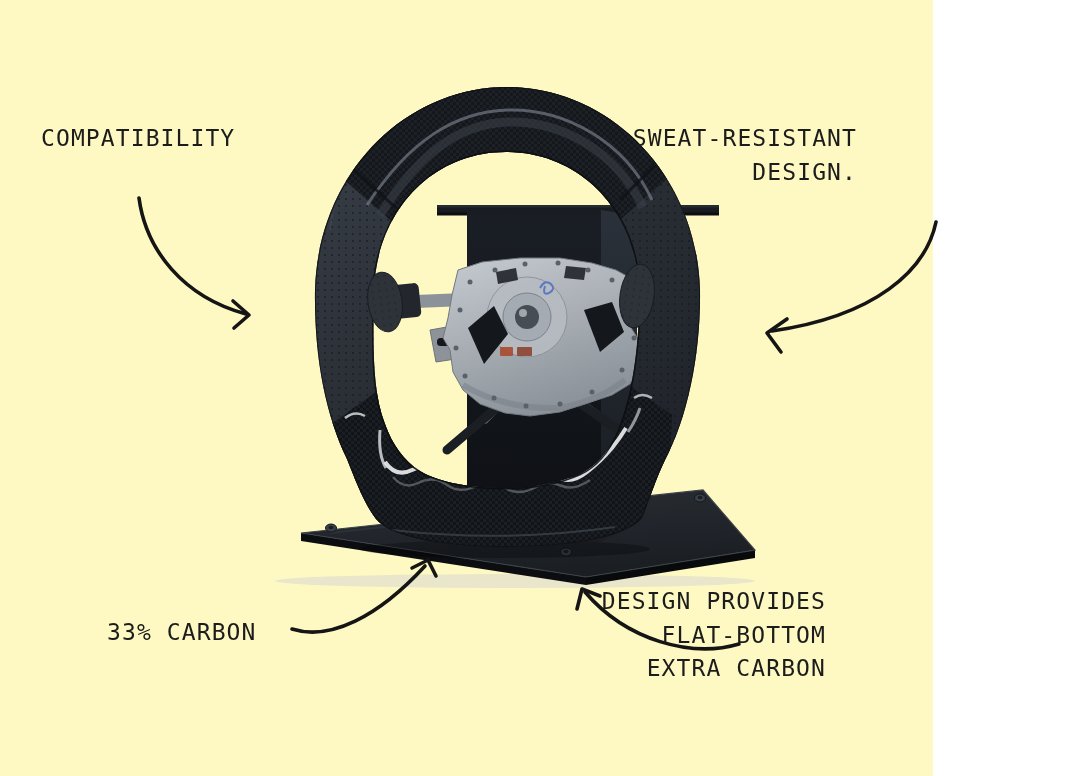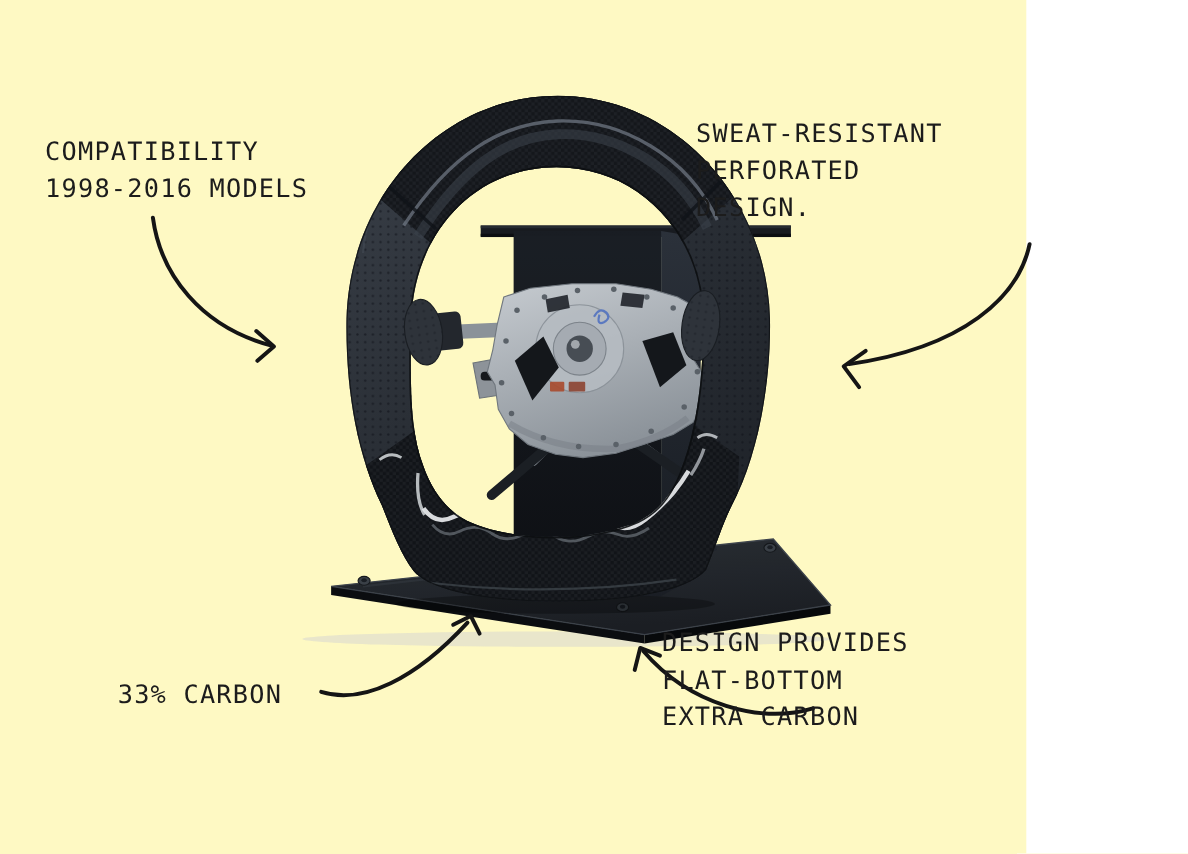--- a/index.html
+++ b/index.html
@@ -12,21 +12,21 @@
   .stage{position:relative;width:920px;height:776px;background:#fef9c3;padding-left:13px;}
   .stage svg{position:absolute;left:0;top:0;}
   .callout{
     position:absolute;
     font-size:23px;
     line-height:33.5px;
     letter-spacing:1.1px;
     color:#1c1c1c;
     white-space:nowrap;
   }
-  .callout.align-right{}
+  .callout.align-right{text-align:right;margin-top:16px;}
   #callout-compatibility{left:41px;top:122px;}
   #callout-leather{right:76px;top:106px;}
   #callout-carbon{left:107px;top:616px;}
   #callout-flat-bottom{right:107px;top:569px;}
 </style>
 </head>
 <body>
 
 <div class="stage">
 
@@ -220,26 +220,24 @@
       </g>
       <g>
         <path d="M739,644 C692,658 627,641 585,592"></path>
         <path d="M577,609 L582,589 L600,596"></path>
       </g>
     </g>
   </svg>
 
   <div class="callout" id="callout-compatibility">
     <div>COMPATIBILITY</div>
-    <div>1998-2016 MODELS</div>
   </div>
 
   <div class="callout align-right" id="callout-leather">
     <div>SWEAT-RESISTANT</div>
-    <div>PERFORATED</div>
     <div>DESIGN.</div>
   </div>
 
   <div class="callout" id="callout-carbon">
     <div>33% CARBON</div>
   </div>
 
   <div class="callout align-right" id="callout-flat-bottom">
     <div>DESIGN PROVIDES</div>
     <div>FLAT-BOTTOM</div>

